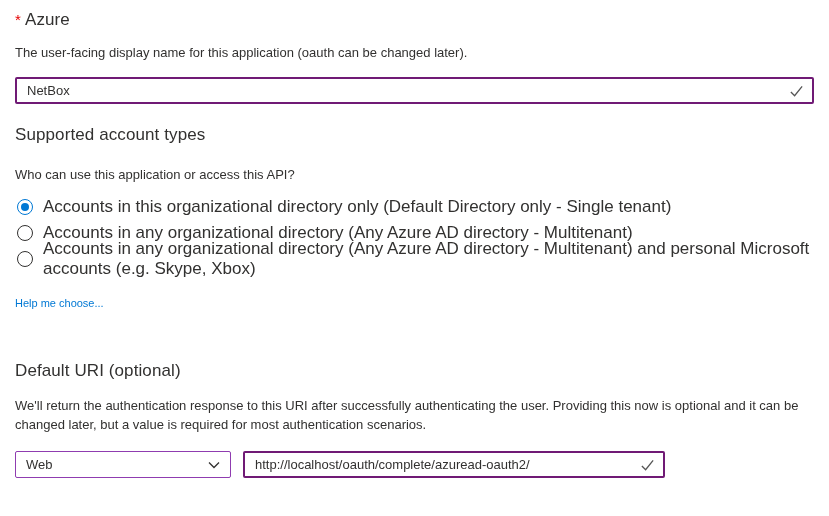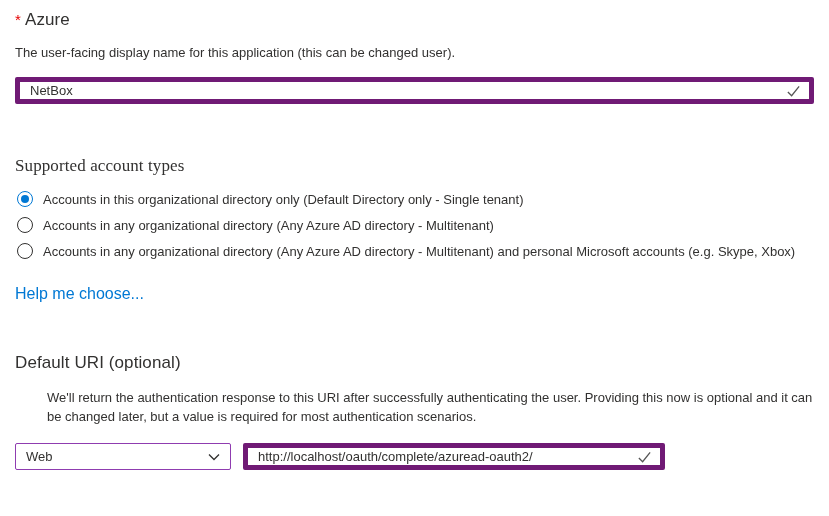--- a/index.html
+++ b/index.html
@@ -24,21 +24,21 @@
   .desc {
     font-size: 13px;
     color: #323130;
     line-height: 19px;
   }
 
   
   .field {
     position: relative;
     height: 27px;
-    border: 5px solid #701a75;
+    border: 2px solid #701a75;
     border-radius: 2px;
     background: #ffffff;
     display: flex;
     align-items: center;
   }
   .field input {
     border: none;
     outline: none;
     background: transparent;
     font-family: "Liberation Sans", sans-serif;
@@ -70,24 +70,24 @@
     margin-right: 10px;
     flex: 0 0 auto;
     display: flex;
     align-items: center;
     justify-content: center;
     background: #ffffff;
   }
   .radio-row.selected .radio-circle { border-color: #0078d4; }
   .radio-dot { width: 8px; height: 8px; border-radius: 50%; background: transparent; }
   .radio-row.selected .radio-dot { background: #0078d4; }
-  .radio-label { font-size: 13px; color: #323130; }
+  .radio-label { font-size: 17px; color: #323130; }
 
   .link {
-    font-size: 16px;
+    font-size: 11px;
     color: #0078d4;
     text-decoration: none;
     cursor: pointer;
   }
 
   
   .dropdown {
     position: relative;
     width: 216px;
     height: 27px;
@@ -110,48 +110,49 @@
     width: 14px; height: 14px;
     pointer-events: none;
   }
 
   .bottom-row { display: flex; gap: 12px; }
   .uri-field { width: 422px; }
 
   
   .mt-name-desc   { margin-top: 13px; }
   .mt-name-input  { margin-top: 15px; }
-  .mt-section2    { margin-top: 52px; font-family: Liberation Serif, serif; }
+  .mt-section2    { margin-top: 21px; }
   .mt-question    { margin-top: 20px; }
   .mt-radios      { margin-top: 10px; }
   .mt-help        { margin-top: 21px; }
   .mt-section3    { margin-top: 50px; }
-  .mt-redirect-p  { margin-top: 15px; max-width: 800px; margin-left: 32px; }
+  .mt-redirect-p  { margin-top: 15px; max-width: 800px; }
   .mt-bottom-row  { margin-top: 17px; }
 </style>
 </head>
 <body>
 
 <div class="page">
 
   <div class="section-title">
     <span class="required-star">*</span><span>Azure</span>
   </div>
 
-  <div class="desc mt-name-desc">The user-facing display name for this application (this can be changed user).</div>
+  <div class="desc mt-name-desc">The user-facing display name for this application (oauth can be changed later).</div>
 
   <div class="field mt-name-input">
     <input type="text" value="NetBox" style="">
     <svg class="valid-check" viewBox="0 0 16 16">
       <polyline points="2,9 6,13 14,3" fill="none" stroke="#565656" stroke-width="1.4"></polyline>
     </svg>
   </div>
 
   <div class="section-title mt-section2">Supported account types</div>
 
+  <div class="desc mt-question">Who can use this application or access this API?</div>
 
   <div class="mt-radios">
     <div class="radio-row selected">
       <span class="radio-circle">
           <span class="radio-dot"></span>
         </span>
       <span class="radio-label">Accounts in this organizational directory only (Default Directory only - Single tenant)</span>
     </div>
     <div class="radio-row">
       <span class="radio-circle">

